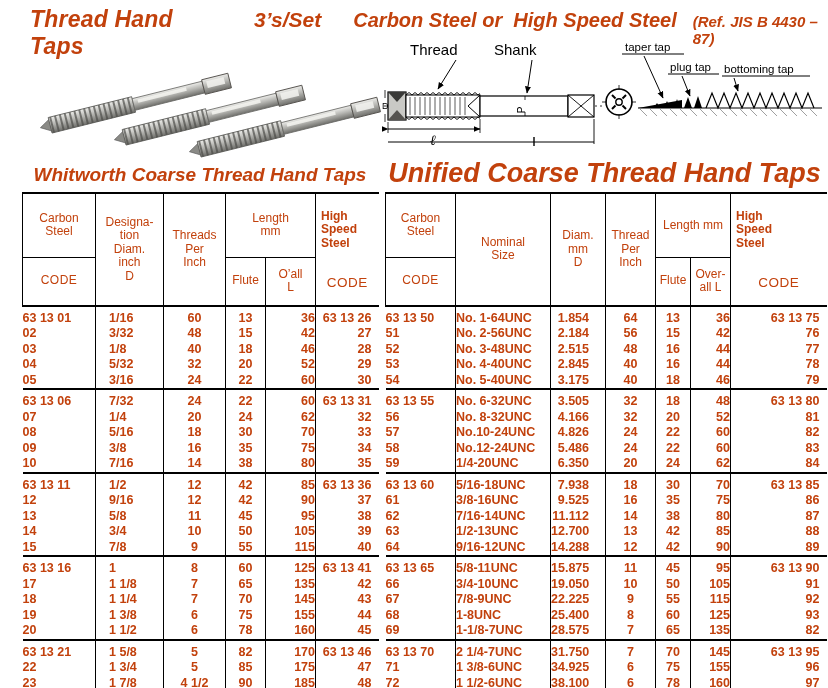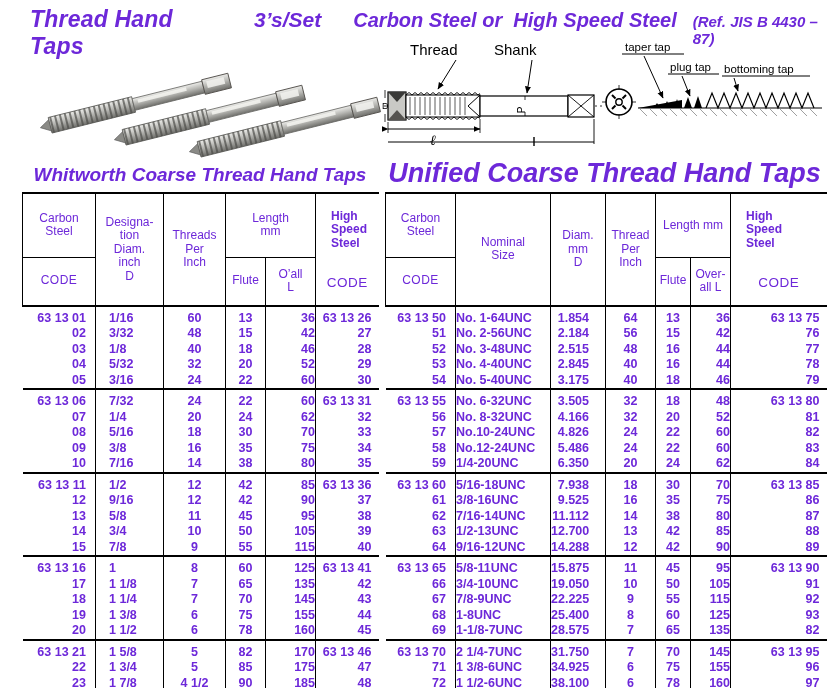--- a/index.html
+++ b/index.html
@@ -1,17 +1,17 @@
 <!DOCTYPE html>
 <html><head>
 <meta charset="utf-8">
 <style>
   html,body{margin:0;padding:0;background:#fff;}
   .page{position:relative;width:828px;height:688px;background:#fff;overflow:hidden;
-        font-family:"Liberation Sans",sans-serif;color:#6d28d9;}
+        font-family:"Liberation Sans",sans-serif;color:#c2410c;}
 
   
   .top{position:absolute;top:6px;left:0;width:828px;display:flex;align-items:baseline;}
   .t1{font-size:23px;font-weight:bold;font-style:italic;margin-left:30px;letter-spacing:.2px;}
   .t2{font-size:21px;font-weight:bold;font-style:italic;margin-left:42px;}
   .t3{font-size:20px;font-weight:bold;font-style:italic;margin-left:32px;white-space:pre;}
   .t4{font-size:15px;font-weight:bold;font-style:italic;margin-left:16px;}
 
   
   .taps-svg{position:absolute;left:22px;top:46px;}
@@ -37,27 +37,27 @@
             border-bottom:1.5px solid #000;text-align:left;padding-left:13px;
             font-weight:bold;vertical-align:middle;margin-top:32px;}
   .h-code{border-left:1.5px solid #000;border-right:1.5px solid #000;font-size:13.5px;letter-spacing:.5px;}
   .h-desig,.h-nom{border-right:1.5px solid #000;}
   .h-tpi{border-right:1.5px solid #000;}
   .h-diam{border-right:1.5px solid #000;}
   .h-len{border-bottom:1.5px solid #000;}
   .h-flute{border-right:1.5px solid #000;}
   .h-oall{border-right:1.5px solid #000;}
   .h-hss{border-left:1.5px solid #000;vertical-align:middle;padding-left:0;}
-  .hss-t{font-weight:bold;white-space:pre-line;text-align:left;padding-left:14px;}
+  .hss-t{font-weight:bold;white-space:pre-line;text-align:left;padding-left:4px;}
   .hss-c{margin-top:12px;font-size:13.5px;letter-spacing:.5px;text-align:center;}
 
   tbody td{font-size:12.5px;line-height:15.5px;font-weight:bold;padding:0;vertical-align:middle;}
   tbody tr:first-child td{padding-top:4px;}
   tr.gs td{border-top:2px solid #000;padding-top:4px;}
-  .c-code{border-right:1.5px solid #000;text-align:right;padding-right:9px;}
+  .c-code{border-right:1.5px solid #000;text-align:left;padding-right:9px;}
   .c-desig{border-right:1.5px solid #000;text-align:left;padding-left:13px;}
   .c-nom{border-right:1.5px solid #000;text-align:left;padding-right:8px;}
   .c-diam{border-right:1.5px solid #000;text-align:right;padding-right:16px;}
   .c-tpi{border-right:1.5px solid #000;text-align:center;}
   .c-flute{border-right:1.5px solid #000;text-align:center;}
   .c-oall{border-right:1.5px solid #000;text-align:right;padding-right:0;}
   .c-hss{text-align:right;padding-right:7px;}
 </style>
 </head>
 <body>

